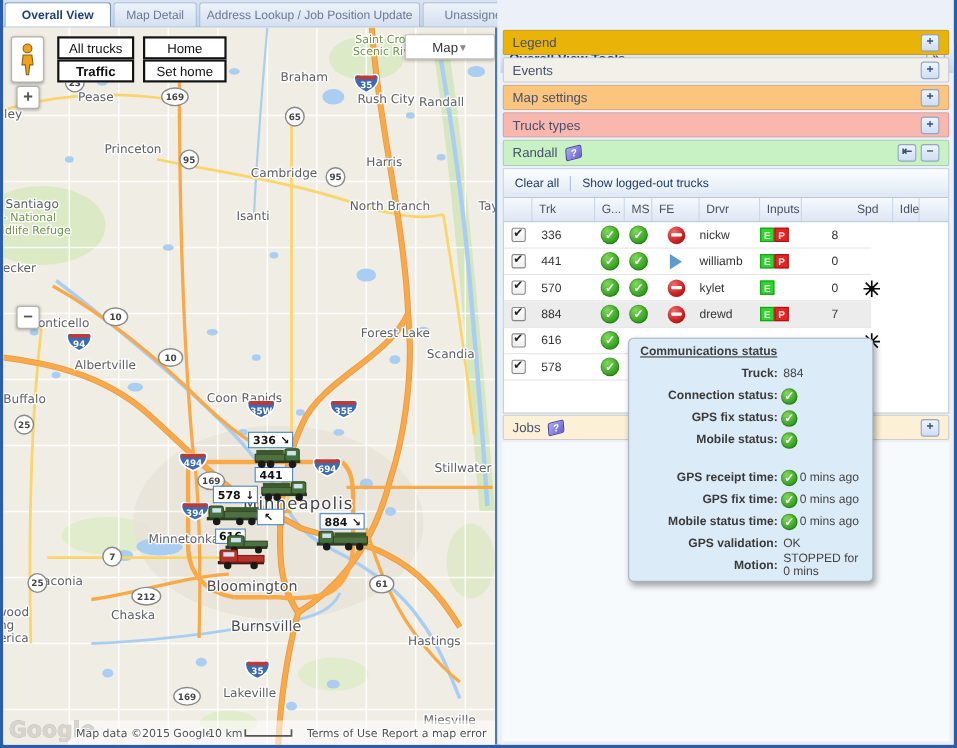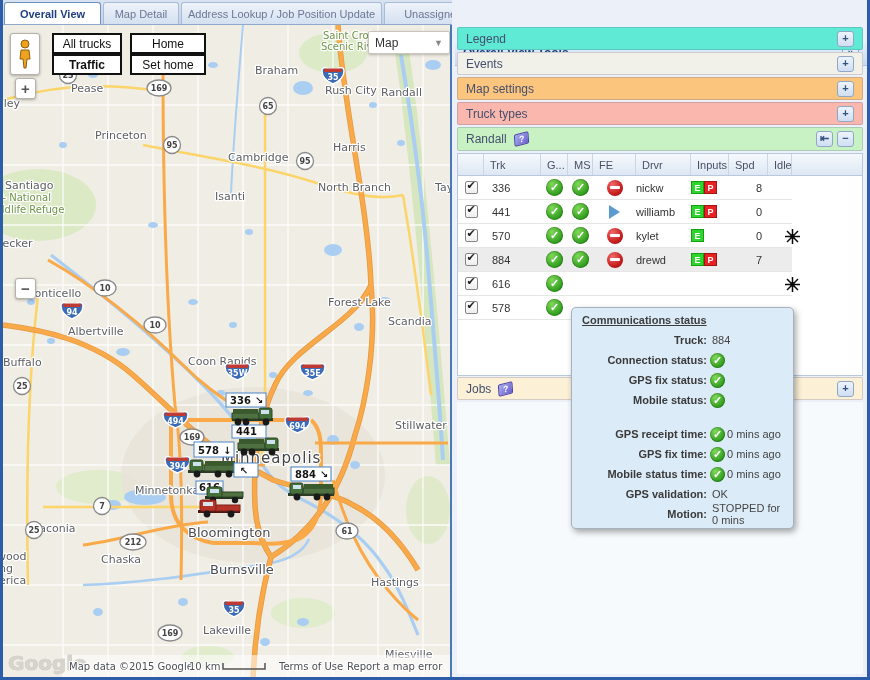--- a/index.html
+++ b/index.html
@@ -21,30 +21,30 @@
   .map-svg text.green{fill:#6f9448;font-size:10px;}
   .map-svg text.shield-i{font-size:8px;font-weight:bold;fill:#fff;stroke:none;}
   .map-svg text.shield-w{font-size:8px;font-weight:bold;fill:#444;stroke:none;}
   .map-svg text.mkr{font-size:10px;font-weight:bold;fill:#151515;stroke:none;}
   .map-svg text.attr{font-size:10px;fill:#4c4f54;stroke:#fff;stroke-width:2px;}
   .map-svg text.logo{font-size:20px;font-weight:bold;fill:#d6d4cd;stroke:#bdbab0;stroke-width:.6px;}
 
   .map-btn{position:absolute;background:#fff;border:2px solid #111;font-size:12px;color:#111;display:flex;align-items:center;justify-content:center;cursor:pointer;}
   .gmap-ctl{position:absolute;background:#fff;border:1px solid #b5b2aa;border-radius:3px;box-shadow:0 1px 3px rgba(0,0,0,.3);color:#555;display:flex;align-items:center;justify-content:center;cursor:pointer;}
   .map-type{position:absolute;left:365px;top:6px;width:82px;height:23px;background:#fff;border:1px solid #c9c5bc;border-radius:2px;box-shadow:0 1px 3px rgba(0,0,0,.25);
-            font-size:12px;color:#333;display:flex;align-items:center;padding:0 6px;cursor:pointer;}
+            font-size:12px;color:#333;display:flex;align-items:center;padding:0 24px;cursor:pointer;}
   .map-type .arr{margin-left:auto;color:#888;font-size:9px;}
 
   
   .panel{position:absolute;left:452px;top:0;width:412px;height:677px;background:#ecf1f9;}
   .panel-header{position:absolute;left:0;top:0;width:100%;height:25px;background:linear-gradient(#eaf1fb,#c9d9ef);border-bottom:1px solid #b0c3dd;
                 display:flex;align-items:center;padding:0 8px;font-size:12px;font-weight:bold;color:#17407e;margin-top:41px;}
   .sec{position:absolute;left:2px;width:406px;height:23px;border:1px solid rgba(90,90,140,.25);border-radius:2px;display:flex;align-items:center;
        padding:0 8px;font-size:12px;color:#454f6e;cursor:pointer;}
-  .sec-legend{top:27px;background:#5eead4;}
+  .sec-legend{top:27px;background:#eab308;}
   .sec-events{top:52px;background:#f1f0e9;}
   .sec-mapset{top:77px;background:#fbc57e;}
   .sec-trucktypes{top:102px;background:#f9b7ae;}
   .sec-trucks{top:127px;height:24px;background:#c9f2c4;}
   .sec-jobs{top:377px;background:#fcf1d7;}
   .mini-btn{width:17px;height:16px;margin-left:4px;background:linear-gradient(#eef4fc,#cfdef1);border:1px solid #8fa8c8;border-radius:3px;
             color:#33527e;font-size:11px;font-weight:bold;line-height:13px;text-align:center;cursor:pointer;flex:0 0 auto;}
   .btn-slot{margin-left:auto;display:flex;}
   .book{width:15px;height:12px;margin-left:7px;background:linear-gradient(135deg,#a8aeee,#6a5fd0);border:1px solid #4a3fa8;border-radius:2px;
         transform:rotate(-14deg) skewX(-10deg);position:relative;flex:0 0 auto;}
@@ -62,21 +62,21 @@
   .c-cb{width:26px;display:flex;justify-content:center;}
   .c-trk{width:57px;padding-left:8px;}
   .c-g{width:27px;display:flex;justify-content:center;}
   .c-ms{width:25px;display:flex;justify-content:center;}
   .c-fe{width:43px;display:flex;justify-content:center;}
   .c-drvr{width:55px;}
   .c-in{width:38px;display:flex;}
   .c-spd{width:39px;text-align:right;padding-right:6px;}
   .c-idle{width:24px;position:relative;}
   .c-idle .star{position:absolute;right:-9px;top:-8px;}
-  .h-cb{width:26px;}.h-trk{width:57px;}.h-g{width:27px;}.h-ms{width:25px;}.h-fe{width:43px;text-align:center;}.h-drvr{width:55px;}.h-in{width:38px;}.h-spd{width:39px;}.h-idle{width:24px;}.h-fill{flex:1;border-right:none!important;}
+  .h-cb{width:26px;}.h-trk{width:57px;}.h-g{width:27px;}.h-ms{width:25px;}.h-fe{width:43px;text-align:center;}.h-drvr{width:55px;}.h-in{width:38px;}.h-spd{width:39px;margin-left:44px;}.h-idle{width:24px;}.h-fill{flex:1;border-right:none!important;}
 
   .cbx{width:13px;height:13px;background:linear-gradient(#fff,#eee);border:1px solid #878787;border-radius:2px;position:relative;cursor:pointer;}
   .cbx::after{content:"✔";position:absolute;top:-3px;left:1px;font-size:11px;color:#222;}
   .gchk{width:17px;height:17px;border-radius:50%;background:radial-gradient(circle at 35% 30%,#7fd95a,#2f9c1c 70%,#1e7a10);
         box-shadow:inset 0 0 0 1px rgba(0,0,0,.18);display:flex;align-items:center;justify-content:center;}
   .gchk::after{content:"✓";color:#fff;font-weight:bold;font-size:11px;}
   .gchk.sm{width:15px;height:15px;}
   .stop{width:16px;height:16px;border-radius:50%;background:radial-gradient(circle at 35% 30%,#f26a6a,#c11a1a 65%,#8f0f0f);position:relative;}
   .stop::after{content:"";position:absolute;left:3px;top:6px;width:10px;height:3px;background:#fff;border-radius:1px;}
   .play{width:0;height:0;border-top:7px solid transparent;border-bottom:7px solid transparent;border-left:11px solid #5b9bd0;}
@@ -517,20 +517,25 @@
     <div class="sec sec-trucks">
       <span>Randall</span>
       <span class="book"></span>
       <span class="btn-slot">
         <span class="mini-btn">⇤</span>
         <span class="mini-btn">−</span>
       </span>
     </div>
 
     <div class="trucks-body">
+      <div class="t-toolbar">
+        <span class="tbtn">Clear all</span>
+        <span class="sep"></span>
+        <span class="tbtn">Show logged-out trucks</span>
+      </div>
       <div class="t-head">
         <span class="hc h-cb"></span>
         <span class="hc h-trk">Trk</span>
         <span class="hc h-g">G...</span>
         <span class="hc h-ms">MS</span>
         <span class="hc h-fe">FE</span>
         <span class="hc h-drvr">Drvr</span>
         <span class="hc h-in">Inputs</span>
         <span class="hc h-spd">Spd</span>
         <span class="hc h-idle">Idle</span>

